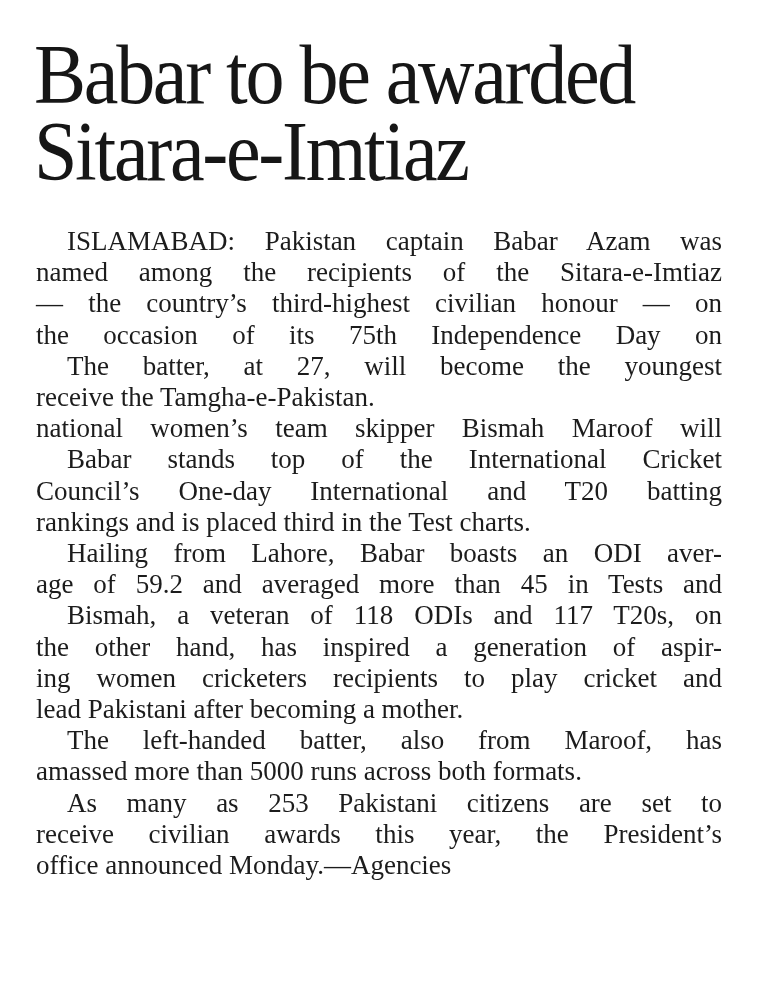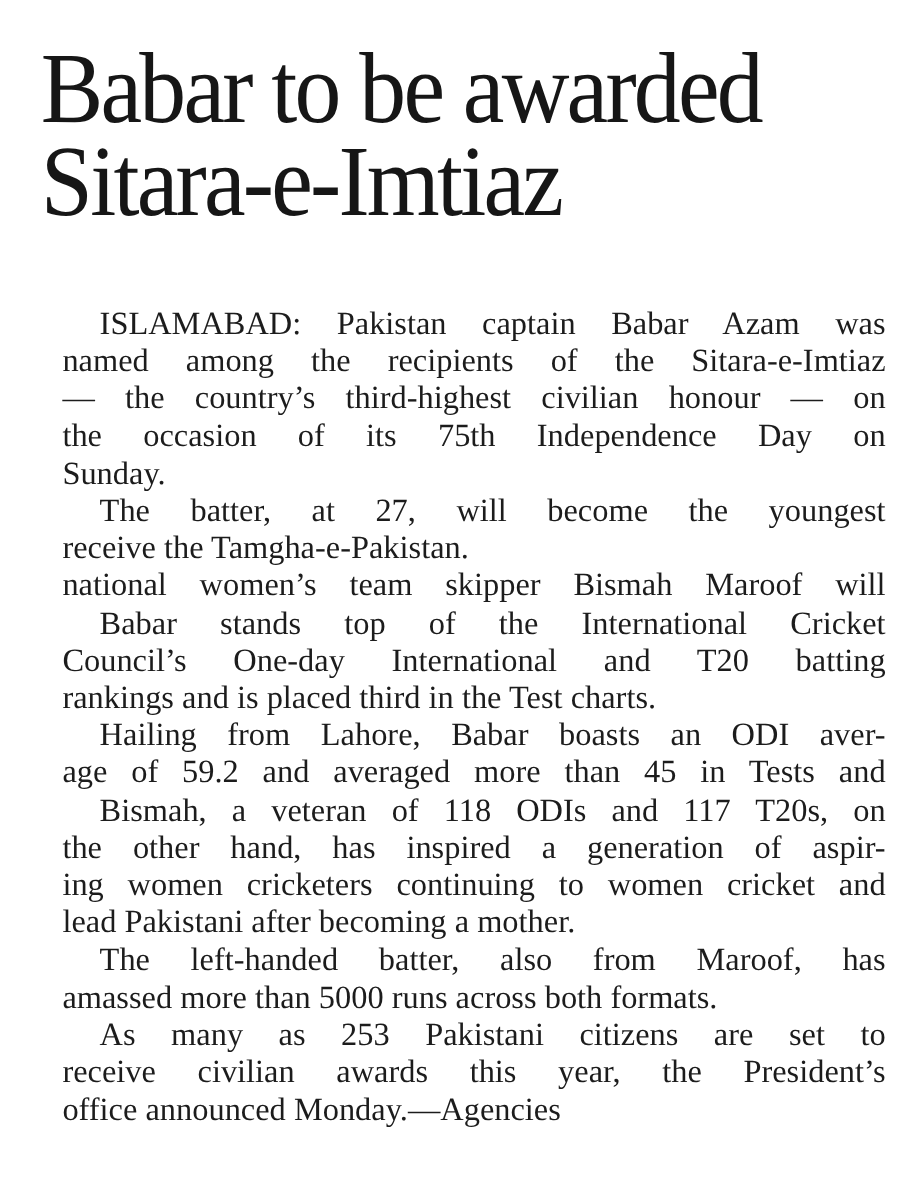--- a/index.html
+++ b/index.html
@@ -26,24 +26,23 @@
       font-size: 84px;
       line-height: 77px;
       letter-spacing: -2.5px;
       color: #161616;
       transform: scaleX(0.93);
       transform-origin: left top;
     }
     .headline span { display: block; white-space: nowrap; }
     .body {
       position: absolute;
-      left: 52px;
+      left: 36px;
       top: 226px;
       width: 686px;
-      margin-top: 28px;
     }
     .para {
       margin: 0;
       font-size: 27px;
       line-height: 31.2px;
       text-align: justify;
       text-indent: 31px;
       color: #1c1c1c;
       hyphens: manual;
     }
@@ -64,40 +63,39 @@
   <span>Babar to be awarded</span>
   <span>Sitara-e-Imtiaz</span>
 </h1>
 
 <div class="body">
   <p class="para">
     <span class="ln first">ISLAMABAD: Pakistan captain Babar Azam was</span>
     <span class="ln">named among the recipients of the Sitara-e-Imtiaz</span>
     <span class="ln">— the country’s third-highest civilian honour — on</span>
     <span class="ln">the occasion of its 75th Independence Day on</span>
-    <span class="ln last">Sunday.</span>
   </p>
   <p class="para">
     <span class="ln first">The batter, at 27, will become the youngest</span>
     <span class="ln last">receive the Tamgha-e-Pakistan.</span>
     <span class="ln">national women’s team skipper Bismah Maroof will</span>
   </p>
   <p class="para">
     <span class="ln first">Babar stands top of the International Cricket</span>
     <span class="ln">Council’s One-day International and T20 batting</span>
     <span class="ln last">rankings and is placed third in the Test charts.</span>
   </p>
   <p class="para">
     <span class="ln first">Hailing from Lahore, Babar boasts an ODI aver-</span>
     <span class="ln">age of 59.2 and averaged more than 45 in Tests and</span>
   </p>
   <p class="para">
     <span class="ln first">Bismah, a veteran of 118 ODIs and 117 T20s, on</span>
     <span class="ln">the other hand, has inspired a generation of aspir-</span>
-    <span class="ln">ing women cricketers continuing to women cricket and</span>
+    <span class="ln">ing women cricketers recipients to play cricket and</span>
     <span class="ln last">lead Pakistani after becoming a mother.</span>
   </p>
   <p class="para">
     <span class="ln first">The left-handed batter, also from Maroof, has</span>
     <span class="ln last">amassed more than 5000 runs across both formats.</span>
   </p>
   <p class="para">
     <span class="ln first">As many as 253 Pakistani citizens are set to</span>
     <span class="ln">receive civilian awards this year, the President’s</span>
     <span class="ln last">office announced Monday.—Agencies</span>

